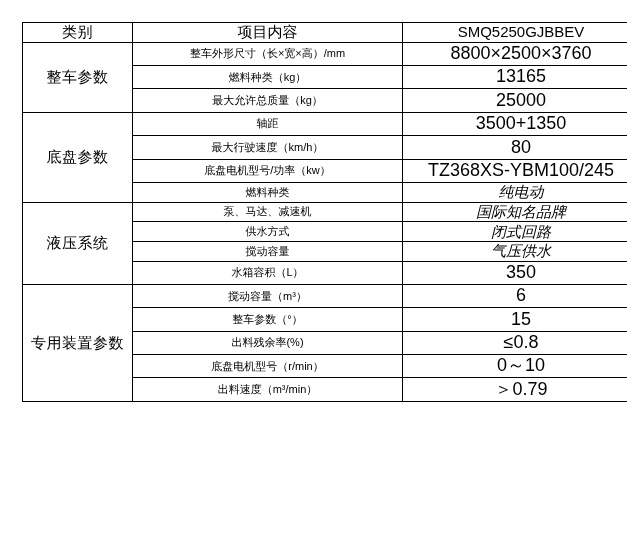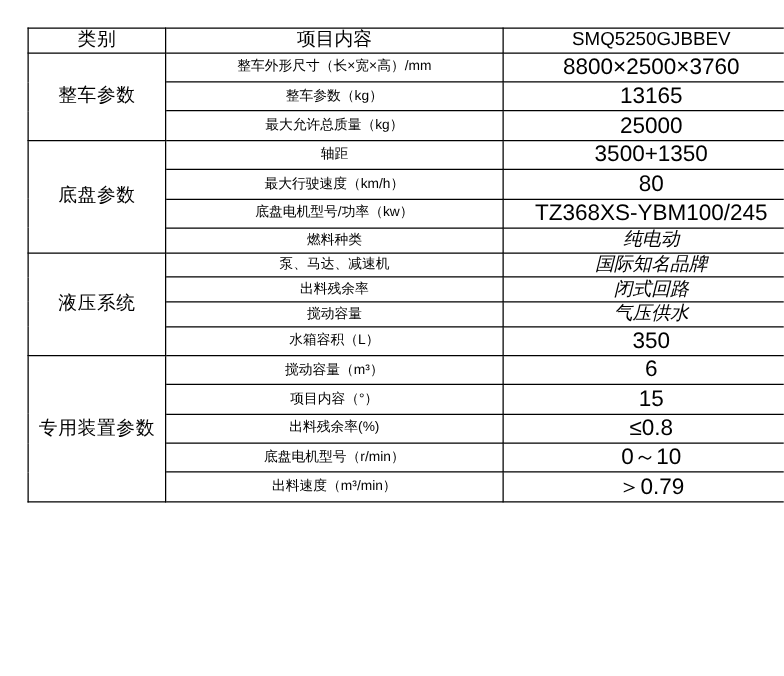--- a/index.html
+++ b/index.html
@@ -67,21 +67,21 @@
         <td class="cat-cell">类别</td>
         <td class="item-cell">项目内容</td>
         <td class="val-cell">SMQ5250GJBBEV</td>
       </tr>
       <tr>
         <td class="cat-cell" rowspan="3">整车参数</td>
         <td class="item-cell">整车外形尺寸（长×宽×高）/mm</td>
         <td class="val-cell">8800×2500×3760</td>
       </tr>
       <tr>
-        <td class="item-cell">整车参数（kg）</td>
+        <td class="item-cell">燃料种类（kg）</td>
         <td class="val-cell">13165</td>
       </tr>
       <tr>
         <td class="item-cell">最大允许总质量（kg）</td>
         <td class="val-cell">25000</td>
       </tr>
       <tr>
         <td class="cat-cell" rowspan="4">底盘参数</td>
         <td class="item-cell">轴距</td>
         <td class="val-cell">3500+1350</td>
@@ -97,38 +97,38 @@
       <tr>
         <td class="item-cell">燃料种类</td>
         <td class="val-cell cjk">纯电动</td>
       </tr>
       <tr>
         <td class="cat-cell" rowspan="4">液压系统</td>
         <td class="item-cell">泵、马达、减速机</td>
         <td class="val-cell cjk">国际知名品牌</td>
       </tr>
       <tr>
-        <td class="item-cell">出料残余率</td>
+        <td class="item-cell">供水方式</td>
         <td class="val-cell cjk">闭式回路</td>
       </tr>
       <tr>
         <td class="item-cell">搅动容量</td>
         <td class="val-cell cjk">气压供水</td>
       </tr>
       <tr>
         <td class="item-cell">水箱容积（L）</td>
         <td class="val-cell">350</td>
       </tr>
       <tr>
         <td class="cat-cell" rowspan="5">专用装置参数</td>
         <td class="item-cell">搅动容量（m³）</td>
         <td class="val-cell">6</td>
       </tr>
       <tr>
-        <td class="item-cell">项目内容（°）</td>
+        <td class="item-cell">整车参数（°）</td>
         <td class="val-cell">15</td>
       </tr>
       <tr>
         <td class="item-cell">出料残余率(%)</td>
         <td class="val-cell">≤0.8</td>
       </tr>
       <tr>
         <td class="item-cell">底盘电机型号（r/min）</td>
         <td class="val-cell">0～10</td>
       </tr>

